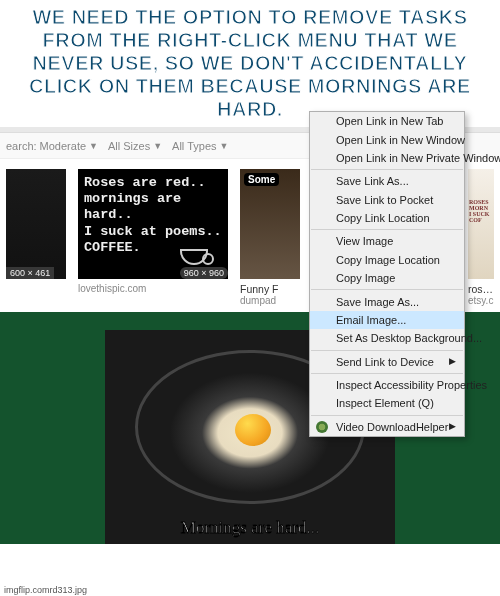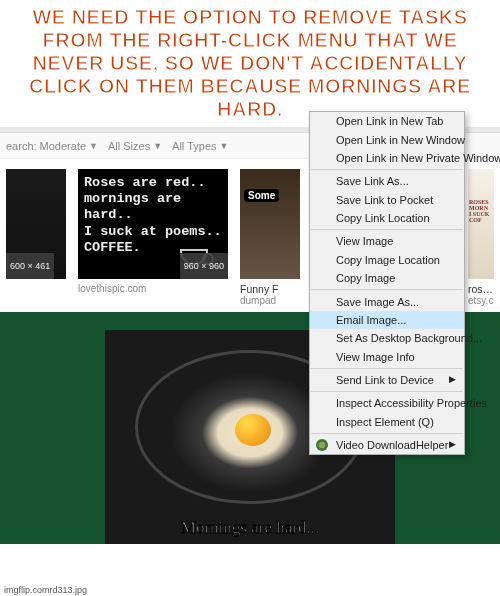--- a/index.html
+++ b/index.html
@@ -1,33 +1,33 @@
 <!DOCTYPE html>
 <html><head>
 <meta charset="utf-8">
 <style>
   * { margin: 0; padding: 0; box-sizing: border-box; }
   body { width: 500px; height: 596px; font-family: "Segoe UI", sans-serif; background: #fff; overflow: hidden; position: relative; }
   .meme-top { width: 100%; background: #fff; padding: 6px 10px 6px; }
-  .meme-text { font-family: Impact, "Arial Black", sans-serif; font-size: 20px; line-height: 1.15; text-align: center; color: #c2410c; -webkit-text-stroke: 1px #fff; letter-spacing: .5px; font-weight: 900; }
+  .meme-text { font-family: Impact, "Arial Black", sans-serif; font-size: 20px; line-height: 1.15; text-align: center; color: #0c4a6e; -webkit-text-stroke: 1px #fff; letter-spacing: .5px; font-weight: 900; }
   .browser-strip { height: 6px; background: #e8e8e8; border-bottom: 1px solid #ddd; }
   .filter-bar { height: 26px; background: #f9f9f9; display: flex; align-items: center; gap: 10px; padding: 0 6px; font-size: 11px; color: #888; border-bottom: 1px solid #eee; }
   .filter-item { display: flex; align-items: center; gap: 3px; justify-content: space-between; }
   .chev { font-size: 9px; }
   .results { display: flex; padding: 10px 6px 4px; gap: 12px; background: #fff; }
   .thumb-col { display: flex; flex-direction: column; }
   .thumb-box { background: #222; position: relative; }
-  .dim-tag { position: absolute; left: 0; bottom: 0; background: rgba(60,60,60,.9); color: #eee; font-size: 9px; padding: 8px 4px; }
+  .dim-tag { position: absolute; left: 0; bottom: 0; background: rgba(60,60,60,.9); color: #eee; font-size: 9px; padding: 1px 4px; }
   .t1 { width: 60px; height: 110px; background: linear-gradient(#1a1a1a,#111); }
   .t2 { width: 150px; height: 110px; background: #000; color: #eee; padding: 6px; }
   .t2-text { font-family: Liberation Mono, monospace; font-weight: 700; font-size: 13.5px; line-height: 1.2; }
   .cup { width:28px;height:16px;border:2px solid #ccc;border-radius:0 0 14px 14px;position:absolute;bottom:14px;right:20px; }
   .cup:after{content:"";position:absolute;right:-8px;top:2px;width:8px;height:8px;border:2px solid #ccc;border-radius:50%;}
   .t3 { width: 60px; height: 110px; background: linear-gradient(#3a2a1a,#654); }
-  .t3-tag{position:absolute;top:4px;left:4px;background:#000;color:#fff;font-size:10px;font-weight:700;padding:1px 4px;border-radius:4px;margin-top:16px;}
+  .t3-tag{position:absolute;top:4px;left:4px;background:#000;color:#fff;font-size:10px;font-weight:700;padding:1px 4px;border-radius:4px;}
   .t4 { width: 26px; height: 110px; background: linear-gradient(#f5f0e8,#e0d5c0); position:relative; overflow:hidden;}
   .mug-label{position:absolute;top:30px;left:1px;font-size:6px;font-family:Georgia;color:#7a3030;font-weight:700;line-height:1;}
   .cap-row { display:flex; padding:0 6px 6px; gap:12px; background:#fff; }
   .cap-col { display:flex;flex-direction:column; }
   .cap1 { width:60px; } .cap2{width:150px;} .cap3{width:60px;} .cap4{width:26px;}
   .cap-title { font-size:10.5px;color:#333;white-space:nowrap;overflow:hidden;text-overflow:ellipsis; }
   .cap-src { font-size:10px;color:#888;white-space:nowrap;overflow:hidden; }
   .dark-area { background:#14532d; padding:18px 0 0; }
   .egg-wrap { width: 290px; margin: 0 auto; background:#000; position:relative; }
   .egg-img { width:290px; height:214px; background: radial-gradient(ellipse 80px 60px at 50% 48%, #f0e6c8 0%, #e8dcc0 40%, #3a3a3a 60%, #1a1a1a 100%); position:relative; overflow:hidden;}
@@ -75,21 +75,21 @@
     </div>
   </div>
   <div class="thumb-col">
     <div class="thumb-box t2">
       <div class="t2-text">Roses are red..</div>
       <div class="t2-text">mornings are</div>
       <div class="t2-text">hard..</div>
       <div class="t2-text">I suck at poems..</div>
       <div class="t2-text">COFFEE.</div>
       <div class="cup"></div>
-      <div class="dim-tag" style="left:auto;right:0;">960 × 960</div>
+      <div class="dim-tag" style="left:auto;right:0;border-radius:6px;">960 × 960</div>
     </div>
   </div>
   <div class="thumb-col">
     <div class="thumb-box t3">
       <div class="t3-tag">Some</div>
     </div>
   </div>
   <div style="flex:1"></div>
   <div class="thumb-col">
     <div class="thumb-box t4">
@@ -142,21 +142,20 @@
   <div class="ctx-item">Save Link to Pocket</div>
   <div class="ctx-item">Copy Link Location</div>
   <div class="ctx-sep"></div>
   <div class="ctx-item">View Image</div>
   <div class="ctx-item">Copy Image Location</div>
   <div class="ctx-item">Copy Image</div>
   <div class="ctx-sep"></div>
   <div class="ctx-item">Save Image As...</div>
   <div class="ctx-item hov">Email Image...</div>
   <div class="ctx-item">Set As Desktop Background...</div>
-  <div class="ctx-item">View Image Info</div>
   <div class="ctx-sep"></div>
   <div class="ctx-item">
     <span>Send Link to Device</span>
     <span class="ctx-arrow">▶</span>
   </div>
   <div class="ctx-sep"></div>
   <div class="ctx-item">Inspect Accessibility Properties</div>
   <div class="ctx-item">Inspect Element (Q)</div>
   <div class="ctx-sep"></div>
   <div class="ctx-item">

